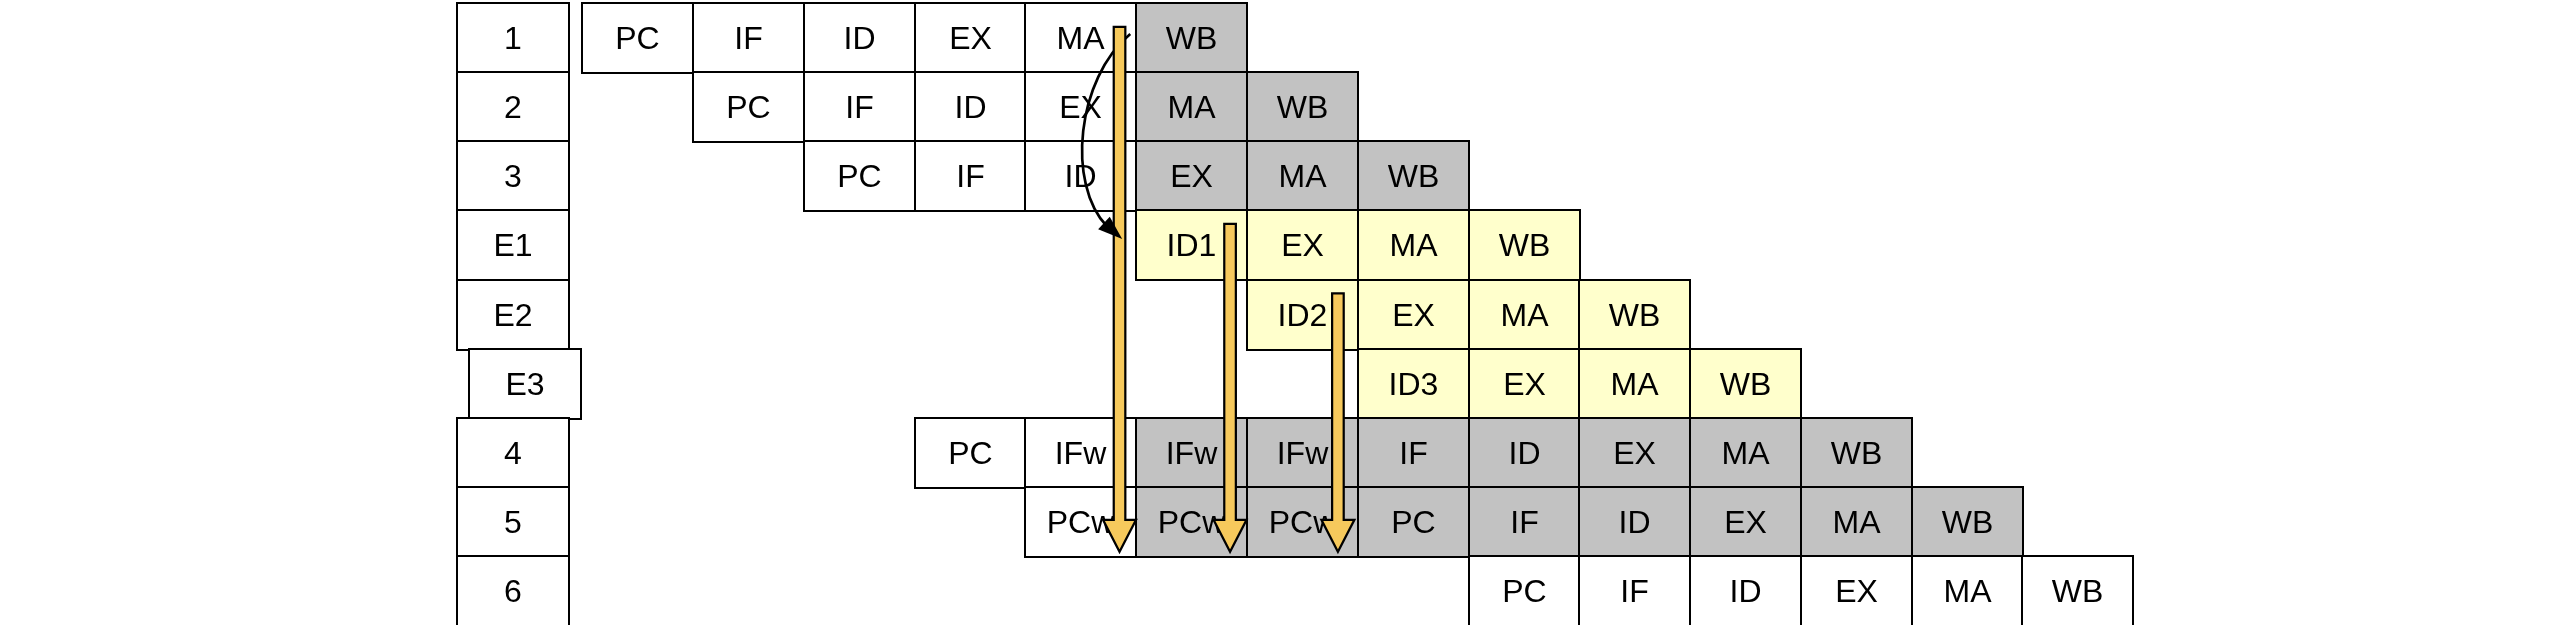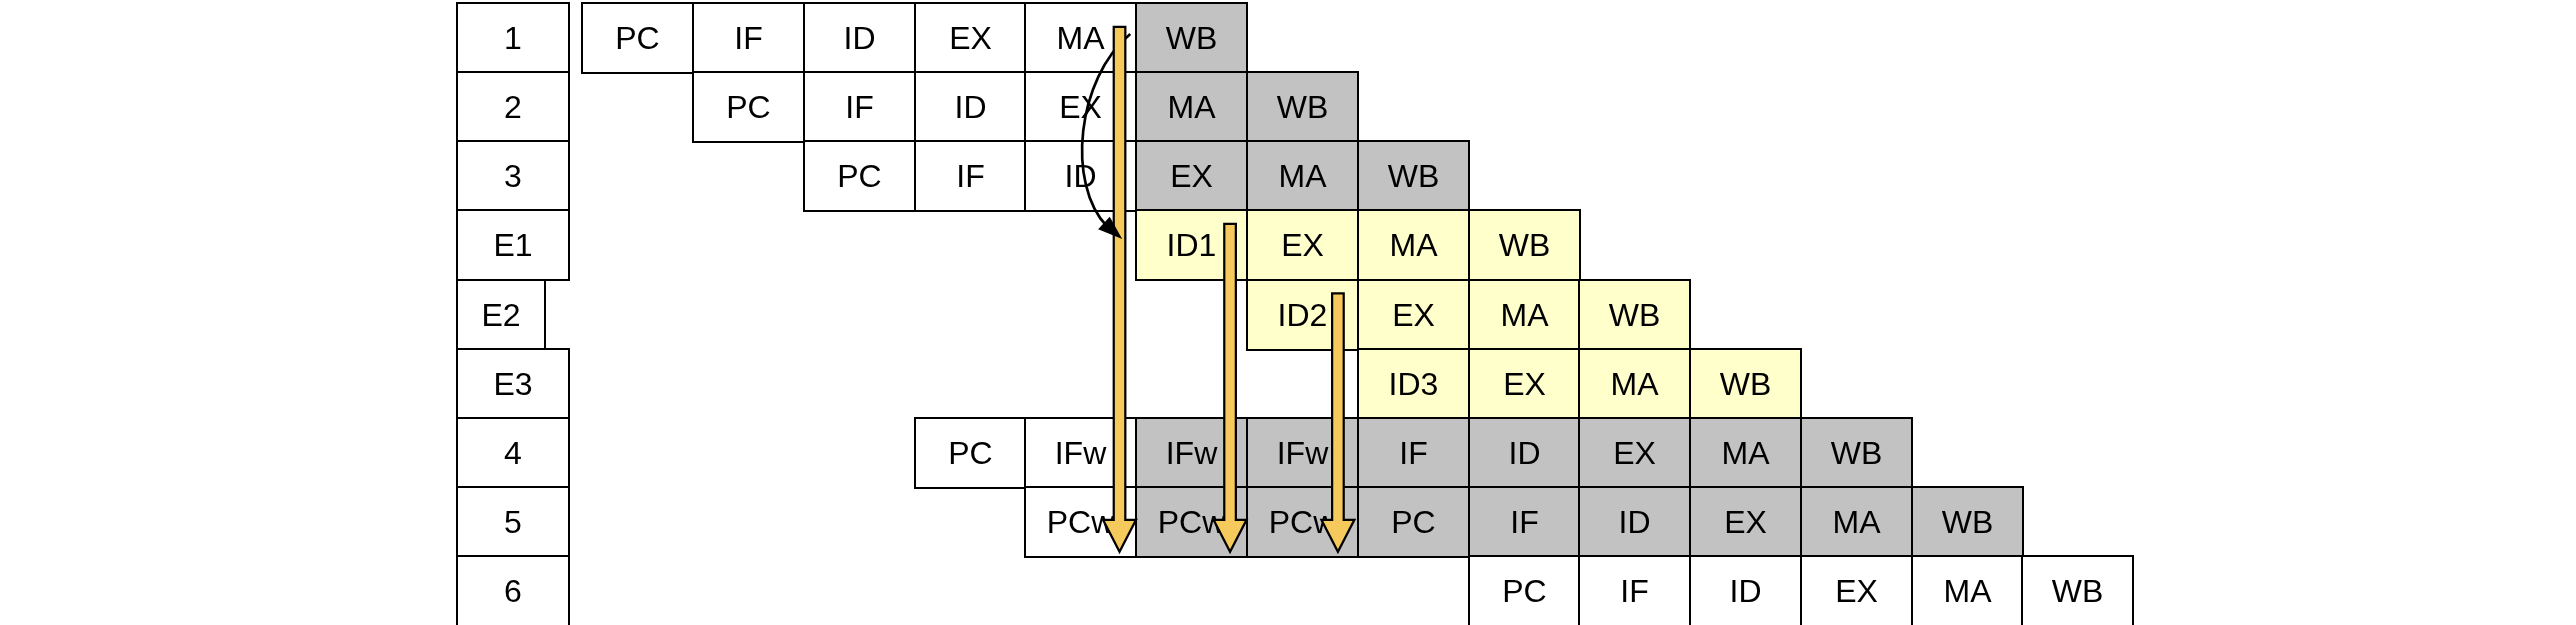--- a/index.html
+++ b/index.html
@@ -37,22 +37,22 @@
 </style>
 </head>
 <body>
 
 <div id="canvas">
   <div id="labels">
       <div class="rowlabel" style="left: 456px; top: 2.2px; width: 114px; height: 72px;">1</div>
       <div class="rowlabel" style="left: 456px; top: 71px; width: 114px; height: 72px;">2</div>
       <div class="rowlabel" style="left: 456px; top: 140px; width: 114px; height: 72px;">3</div>
       <div class="rowlabel" style="left: 456px; top: 209px; width: 114px; height: 72px;">E1</div>
-      <div class="rowlabel" style="left: 456px; top: 279px; width: 90px; height: 72px;">E2</div>
-      <div class="rowlabel" style="left: 456px; top: 348px; width: 114px; height: 72px;">E3</div>
+      <div class="rowlabel" style="left: 456px; top: 279px; width: 114px; height: 72px;">E2</div>
+      <div class="rowlabel" style="left: 468px; top: 348px; width: 114px; height: 72px;">E3</div>
       <div class="rowlabel" style="left: 456px; top: 417px; width: 114px; height: 72px;">4</div>
       <div class="rowlabel" style="left: 456px; top: 486px; width: 114px; height: 72px;">5</div>
       <div class="rowlabel" style="left: 456px; top: 555px; width: 114px; height: 72px;">6</div>
     </div>
   <div id="grid">
       <div class="cell" style="left: 581px; top: 2.2px; width: 113px; height: 72px; background: rgb(255, 255, 255);">PC</div>
       <div class="cell" style="left: 692px; top: 2.2px; width: 113px; height: 72px; background: rgb(255, 255, 255);">IF</div>
       <div class="cell" style="left: 803px; top: 2.2px; width: 113px; height: 72px; background: rgb(255, 255, 255);">ID</div>
       <div class="cell" style="left: 914px; top: 2.2px; width: 113px; height: 72px; background: rgb(255, 255, 255);">EX</div>
       <div class="cell" style="left: 1024px; top: 2.2px; width: 113px; height: 72px; background: rgb(255, 255, 255);">MA</div>

